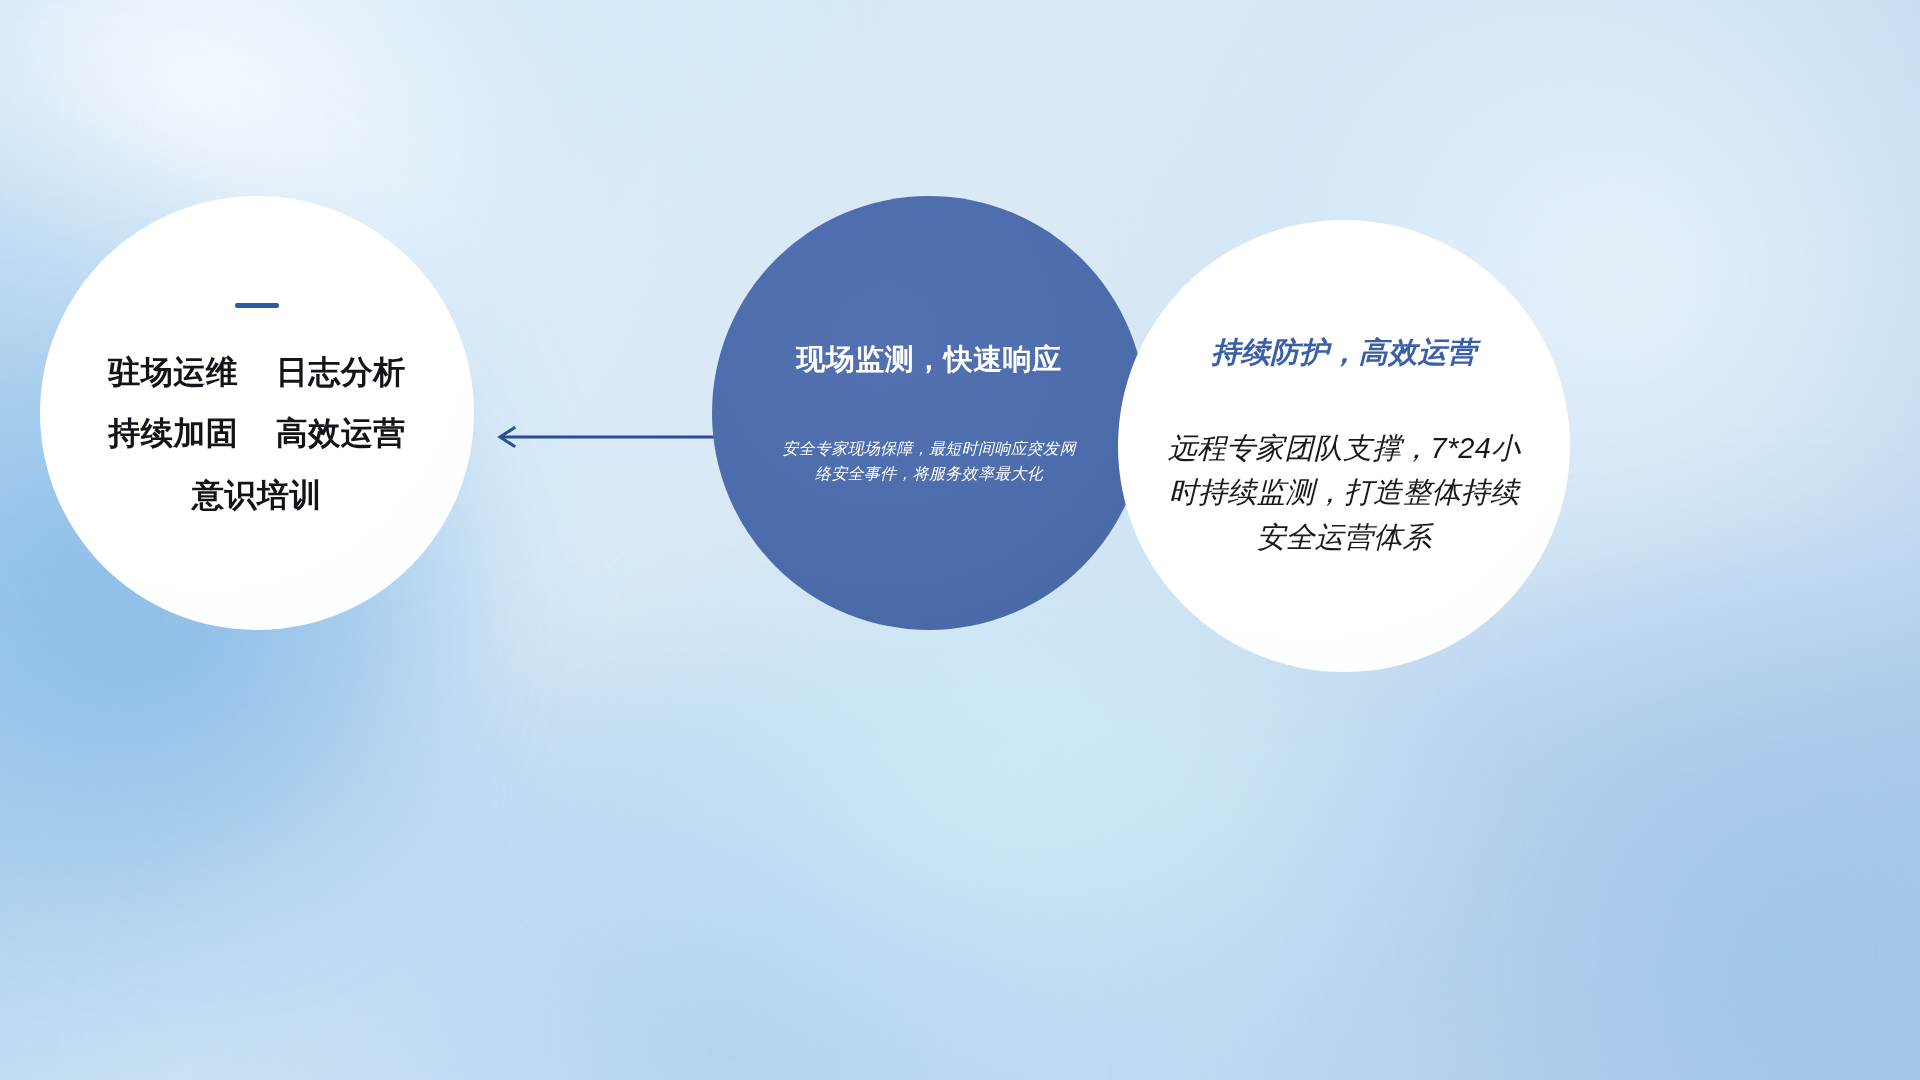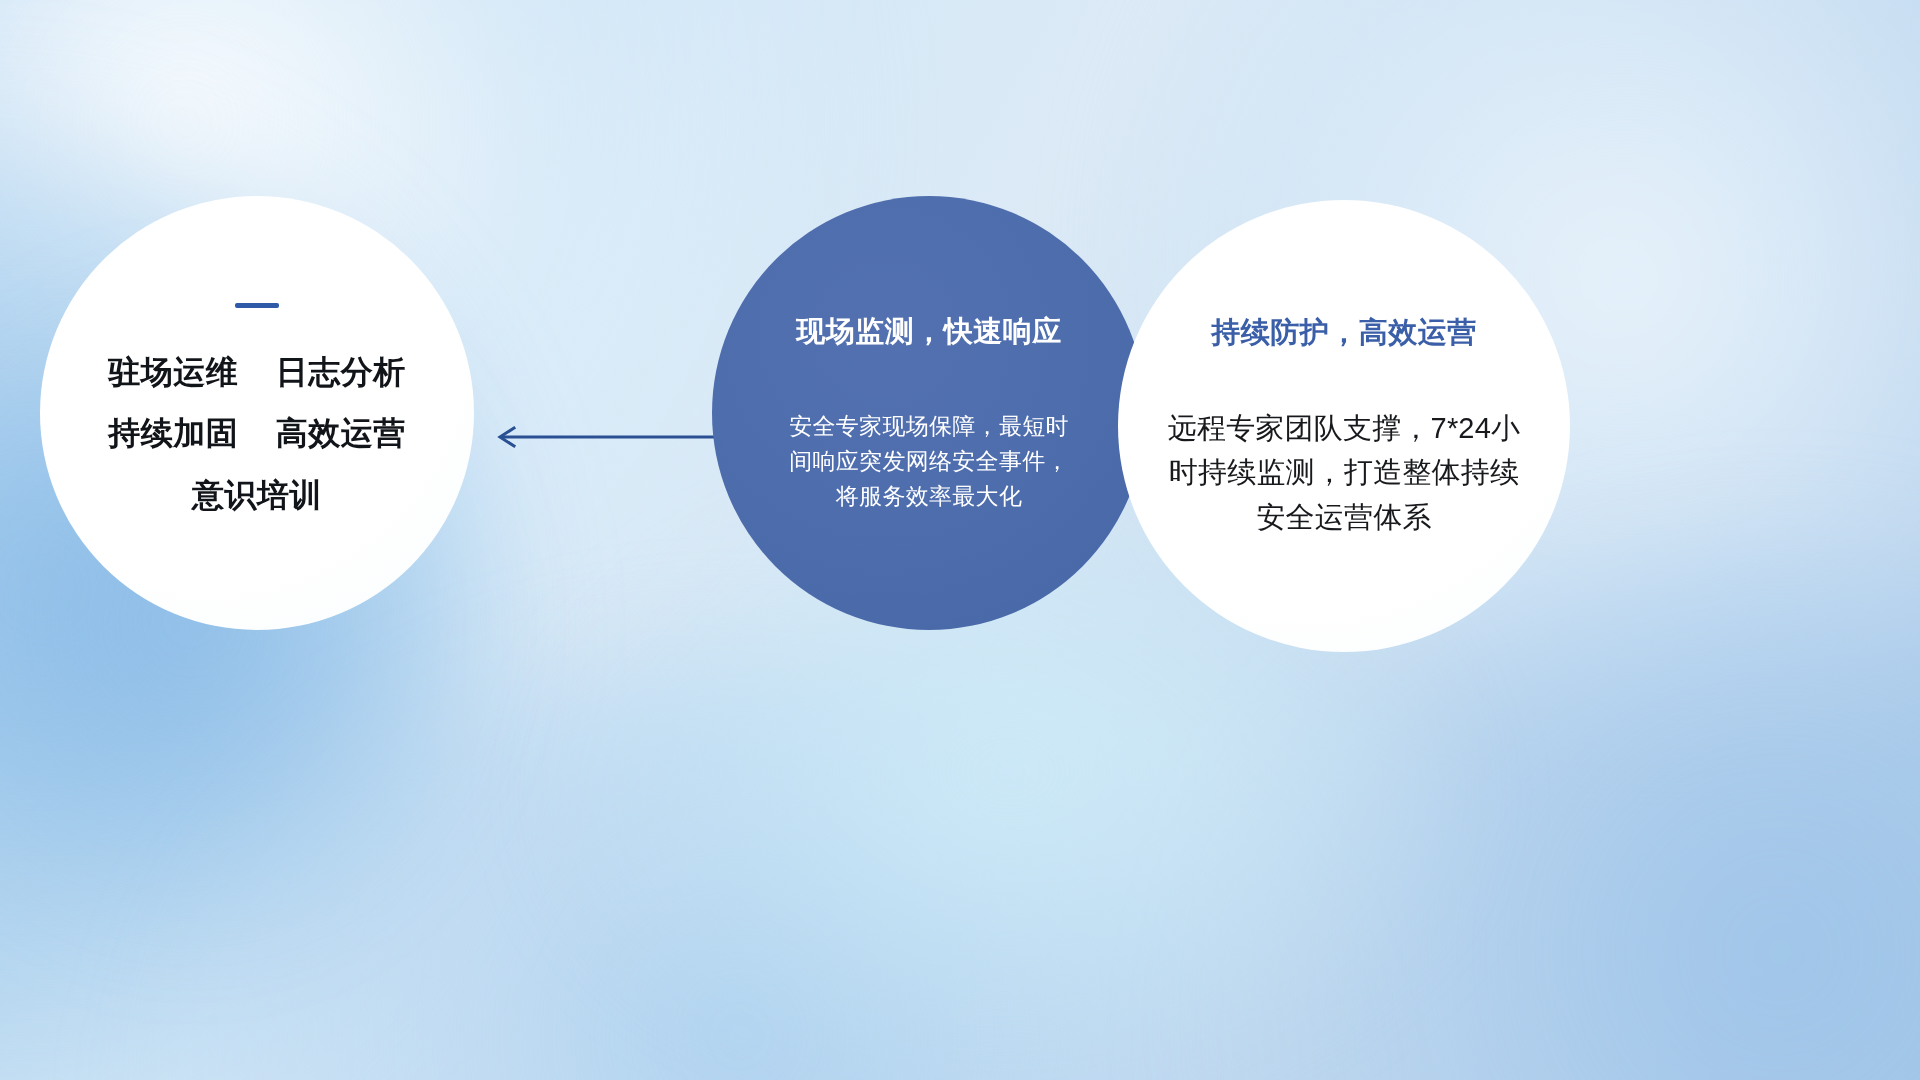--- a/index.html
+++ b/index.html
@@ -129,34 +129,36 @@
   }
   #circle-mid .mid-title {
     font-size:29px;
     font-weight:700;
     color:#ffffff;
     letter-spacing:.5px;
     margin-bottom:57px;
     white-space:nowrap;
   }
   #circle-mid .mid-body {
-    font-size:23px;
+    font-size:16px;
     font-weight:400;
     color:#ffffff;
     line-height:1.52;
     letter-spacing:.3px;
     max-width:300px;
+    font-style:italic;
   }
 
   #circle-right {
-    left:1118px; top:200px;
+    left:1118px; top:220px;
     width:452px; height:452px;
     background:radial-gradient(circle at 42% 30%, #ffffff 0%, #ffffff 66%, #fbfdfe 88%, #f4f9fc 100%);
     z-index:5;
     padding:0 30px;
+    font-style:italic;
   }
   #circle-right .right-title {
     font-size:29px;
     font-weight:700;
     color:#3a5fa8;
     letter-spacing:.5px;
     margin-bottom:53px;
     white-space:nowrap;
   }
   #circle-right .right-body {

